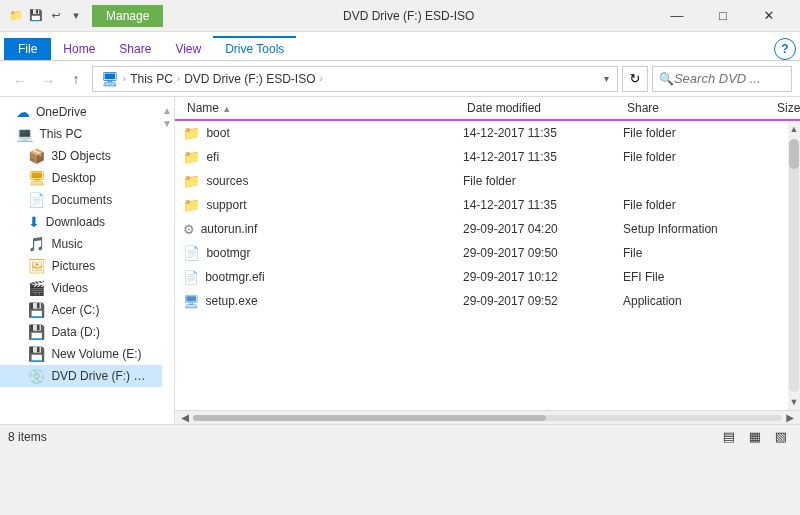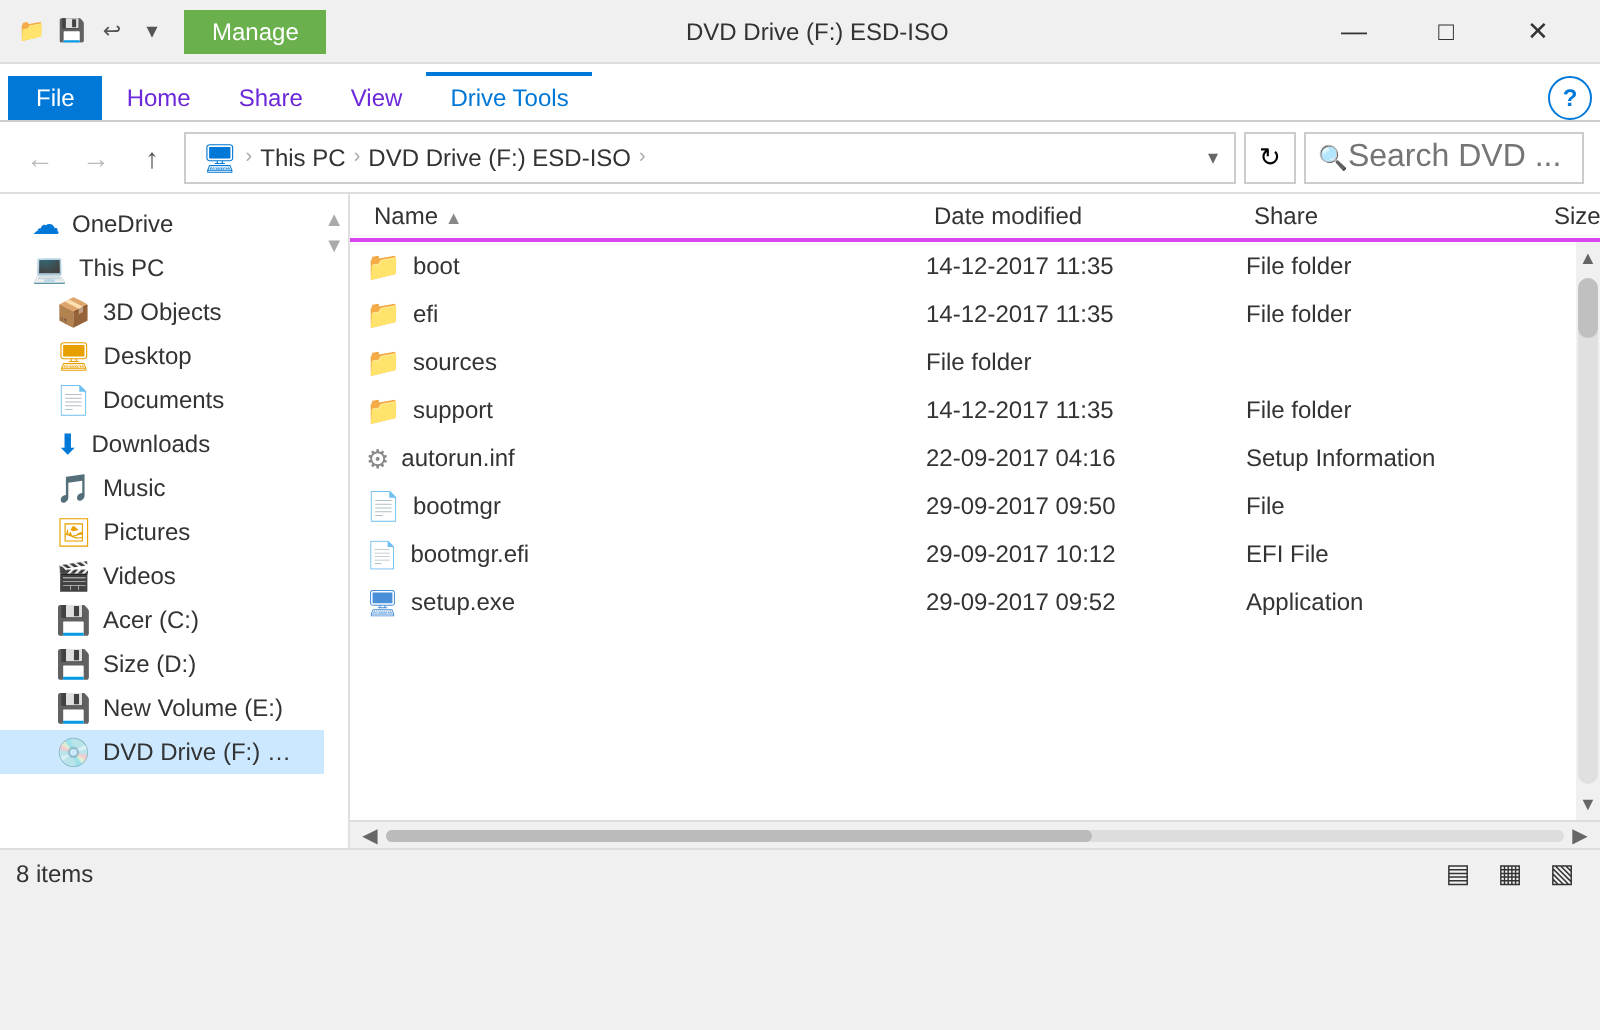--- a/index.html
+++ b/index.html
@@ -25,21 +25,21 @@
     .ribbon-tab-file { background: #0078d7; color: white; padding: 4px 14px; font-size: 12px; cursor: pointer; border: none; }
 
     
     .address-bar { display: flex; align-items: center; background: #fff; border-bottom: 1px solid #ddd; padding: 4px 8px; height: 36px; gap: 4px; }
     .nav-btn { width: 24px; height: 24px; border: none; background: transparent; font-size: 14px; cursor: pointer; color: #555; display: flex; align-items: center; justify-content: center; border-radius: 2px; }
     .nav-btn.disabled { color: #bbb; cursor: default; }
     .address-path { flex: 1; display: flex; align-items: center; border: 1px solid #ccc; height: 26px; padding: 0 8px; background: #fff; font-size: 12px; color: #333; gap: 4px; }
     .address-sep { color: #aaa; font-size: 10px; }
     .address-refresh { width: 26px; height: 26px; border: 1px solid #ccc; background: #fff; font-size: 13px; cursor: pointer; display: flex; align-items: center; justify-content: center; }
     .search-box { display: flex; align-items: center; border: 1px solid #ccc; height: 26px; padding: 0 6px; width: 140px; background: #fff; }
-    .search-box input { border: none; outline: none; font-size: 16px; width: 100%; color: #b91c1c; background: transparent; }
+    .search-box input { border: none; outline: none; font-size: 13px; width: 100%; color: #b91c1c; background: transparent; font-style: italic; }
     .search-icon { color: #888; font-size: 12px; }
     .help-btn { width: 22px; height: 22px; border-radius: 50%; border: 1px solid #0078d7; color: #0078d7; background: white; font-size: 12px; cursor: pointer; display: flex; align-items: center; justify-content: center; font-weight: bold; }
 
     
     .main-area { display: flex; height: calc(515px - 32px - 28px - 68px - 36px - 24px); }
 
     
     .sidebar { width: 175px; background: #fff; border-right: 1px solid #e0e0e0; overflow-y: auto; padding: 4px 0; flex-shrink: 0; }
     .sidebar-item { display: flex; align-items: center; padding: 3px 8px 3px 16px; cursor: pointer; font-size: 12px; color: #333; gap: 6px; white-space: nowrap; overflow: hidden; text-overflow: ellipsis; }
     .sidebar-item.active { background: #cce8ff; }
@@ -185,21 +185,21 @@
       <div class="sidebar-item" style="padding-left:28px;">
         <span class="sidebar-icon folder">🎬</span>
         <span>Videos</span>
       </div>
       <div class="sidebar-item" style="padding-left:28px;">
         <span class="sidebar-icon drive">💾</span>
         <span>Acer (C:)</span>
       </div>
       <div class="sidebar-item" style="padding-left:28px;">
         <span class="sidebar-icon drive">💾</span>
-        <span>Size (D:)</span>
+        <span>Data (D:)</span>
       </div>
       <div class="sidebar-item" style="padding-left:28px;">
         <span class="sidebar-icon drive">💾</span>
         <span>New Volume (E:)</span>
       </div>
       <div class="sidebar-item active" style="padding-left:28px;">
         <span class="sidebar-icon dvd">💿</span>
         <span style="overflow:hidden;text-overflow:ellipsis;white-space:nowrap;max-width:100px;">DVD Drive (F:) ES...</span>
       </div>
       <div style="position:absolute;right:2px;top:4px;display:flex;flex-direction:column;gap:2px;">
@@ -260,21 +260,21 @@
           <div class="file-date-cell file-cell">14-12-2017 11:35</div>
           <div class="file-type-cell file-cell">File folder</div>
           <div class="file-size-cell file-cell"></div>
         </div>
 
         <div class="file-row">
           <div class="file-name-cell file-cell">
             <span class="file-icon" style="color:#888;font-size:13px;">⚙</span>
             <span>autorun.inf</span>
           </div>
-          <div class="file-date-cell file-cell">22-09-2017 04:16</div>
+          <div class="file-date-cell file-cell">29-09-2017 04:20</div>
           <div class="file-type-cell file-cell">Setup Information</div>
           <div class="file-size-cell file-cell"></div>
         </div>
 
         <div class="file-row">
           <div class="file-name-cell file-cell">
             <span class="file-icon file-icon-generic">📄</span>
             <span>bootmgr</span>
           </div>
           <div class="file-date-cell file-cell">29-09-2017 09:50</div>

